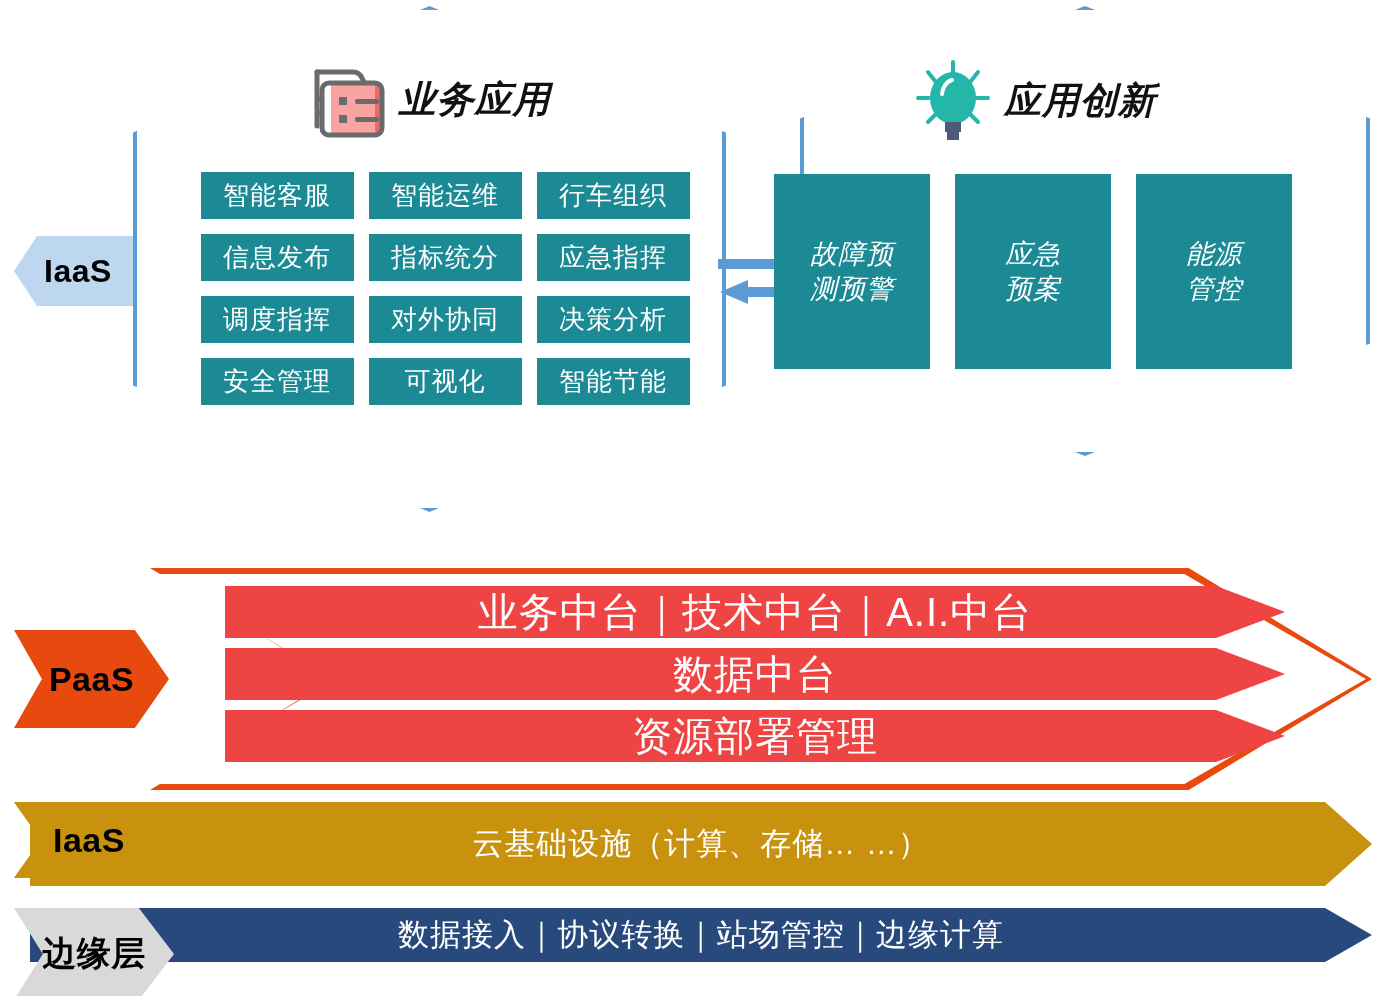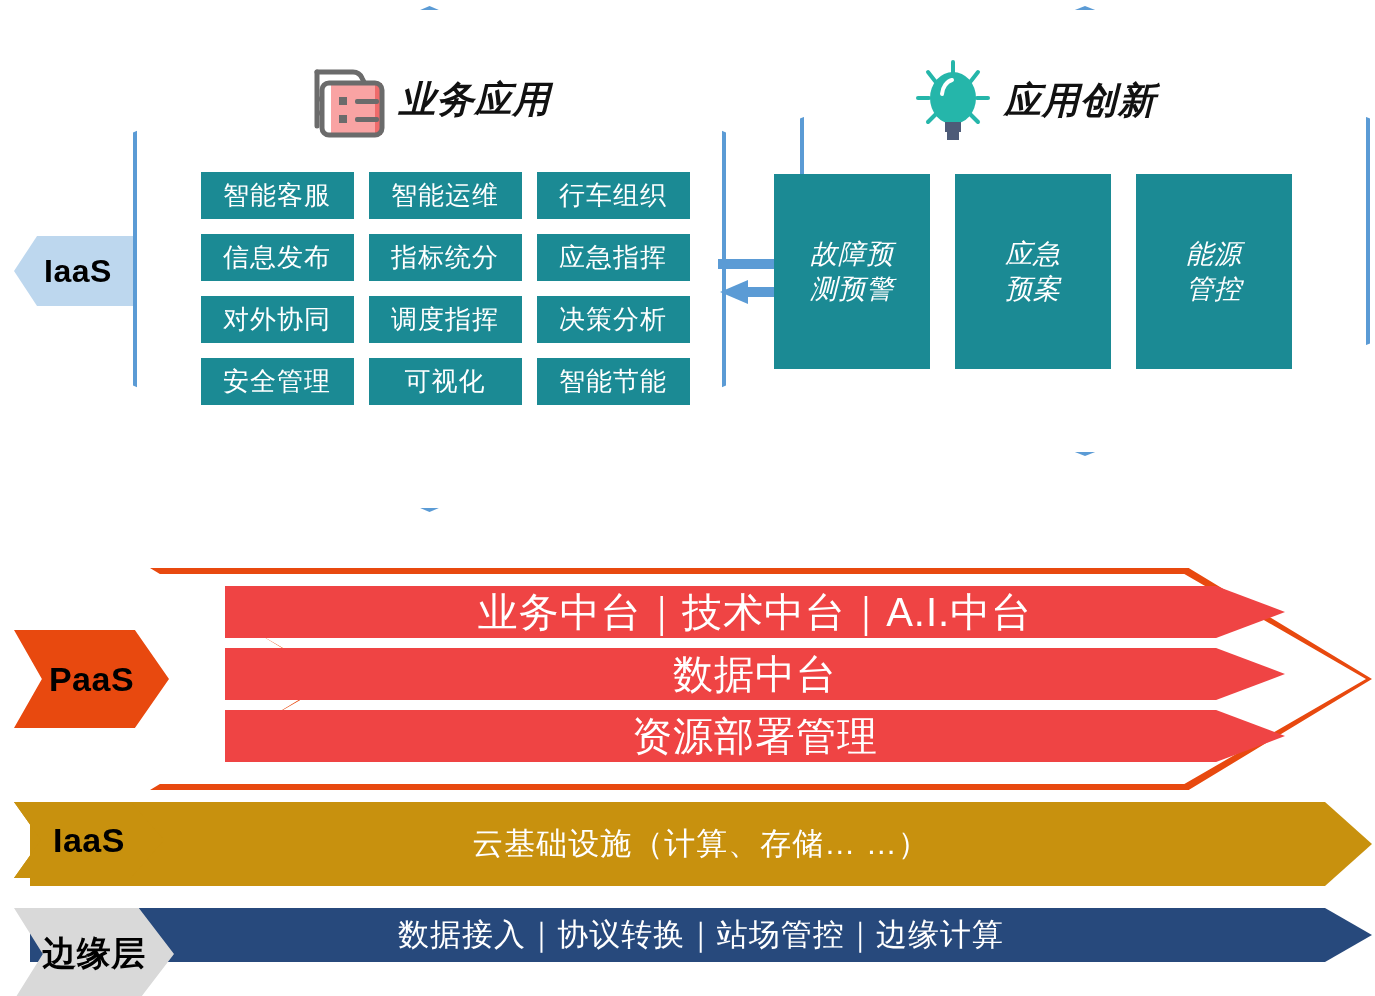--- a/index.html
+++ b/index.html
@@ -141,22 +141,22 @@
       <span class="hex-title">业务应用</span>
     </div>
 
     <div class="tag-grid" style="margin-top:30px;">
       <div class="tag">智能客服</div>
       <div class="tag">智能运维</div>
       <div class="tag">行车组织</div>
       <div class="tag">信息发布</div>
       <div class="tag">指标统分</div>
       <div class="tag">应急指挥</div>
+      <div class="tag">调度指挥</div>
       <div class="tag">对外协同</div>
-      <div class="tag">调度指挥</div>
       <div class="tag">决策分析</div>
       <div class="tag">安全管理</div>
       <div class="tag">可视化</div>
       <div class="tag">智能节能</div>
     </div>
   </div>
 
   <div class="abs" style="left:718px; top:250px; width:100px; height:60px;">
     <svg width="100" height="60" viewBox="0 0 100 60" aria-hidden="true">
       <g>

